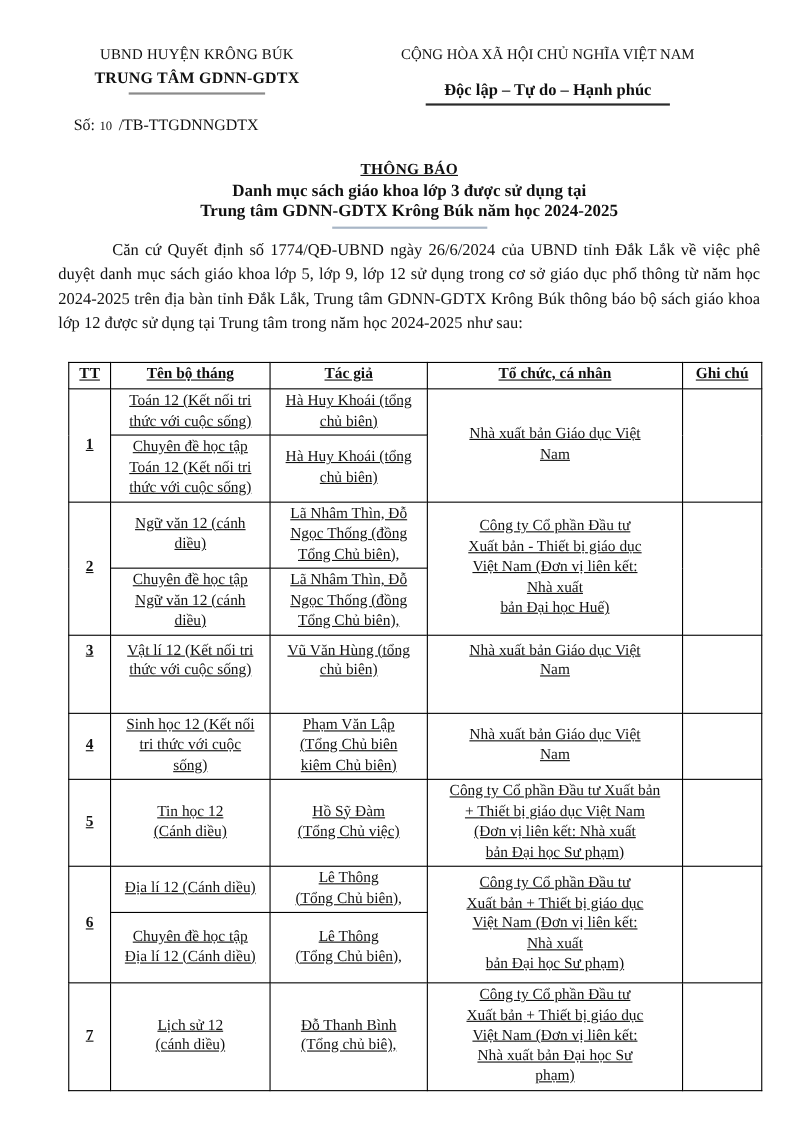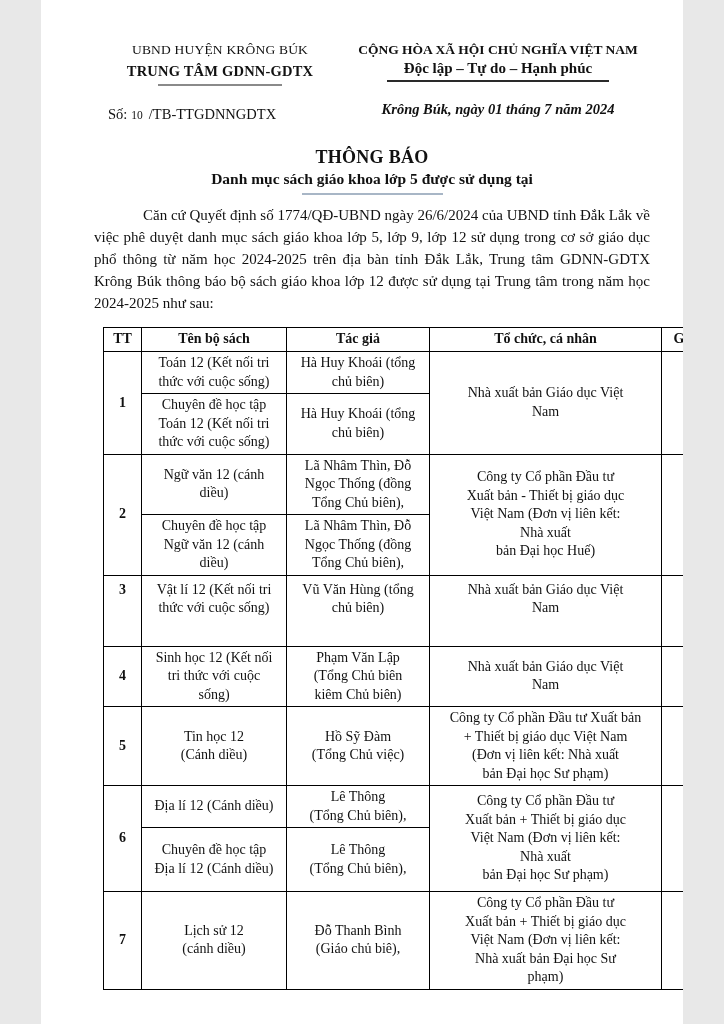--- a/index.html
+++ b/index.html
@@ -1,59 +1,60 @@
 <!DOCTYPE html>
 <html><head>
 <meta charset="utf-8">
 <style>
   * { margin: 0; padding: 0; box-sizing: border-box; }
   html, body { background: #e8e8e8; }
   .page {
-    width: 642px; height: 1024px;
+    width: 724px; height: 1024px;
     background: #ffffff;
     color: #111111;
     font-family: "Liberation Serif", "DejaVu Serif", serif;
     position: relative;
     margin: 0 auto;
     padding: 42px 33px 0 53px;
     overflow: hidden;
   }
   
   .header-grid { display: flex; }
   .col-left  { width: 252px; text-align: center; }
   .col-right { flex: 1; text-align: center; }
   .issuer-line1   { font-size: 13.5px; letter-spacing: .2px; }
   .issuer-line2   { font-size: 14.5px; font-weight: bold; margin-top: 5px; letter-spacing: .2px; }
   .issuer-rule    { width: 124px; height: 2px; background: #8a8a8a; margin: 4px auto 0; }
-  .national-line1 { font-size: 13.5px; font-weight: bold; }
-  .national-line2 { font-size: 15px;   font-weight: bold; margin-top: 2px; }
+  .national-line1 { font-size: 13.5px; font-weight: normal; }
+  .national-line2 { font-size: 15px;   font-weight: bold; margin-top: 16px; }
   .national-rule  { width: 222px; height: 1.5px; background: #2a2a2a; margin: 3px auto 0; }
   .doc-number { margin-top: 20px; text-align: left; padding-left: 14px; font-size: 14.5px; }
   .doc-number .num-small { font-size: 11.5px; margin: 0 6px 0 4px; }
   .dateline { margin-top: 19px; font-size: 14.5px; font-weight: bold; font-style: italic; }
   
   .title-block { text-align: center; margin-top: 24px; }
-  .title-line1 { font-size: 18px; font-weight: bold; letter-spacing: .3px; }
+  .title-line1 { font-size: 14px; font-weight: bold; letter-spacing: .3px; text-decoration: underline; }
   .title-line2 { font-size: 15.5px; font-weight: bold; margin-top: 2px; }
   .title-line3 { font-size: 15.5px; font-weight: bold; }
   .title-rule  { width: 141px; height: 2px; background: #a8b6c6; margin: 5px auto 0; }
   
   .body-par {
     margin-top: 9px;
     font-size: 15px;
     line-height: 22px;
     text-align: justify;
     text-indent: 49px;
   }
   
   table.book-table {
     border-collapse: collapse;
-    margin: 13px 0 0 9px;
+    margin: 24px 0 0 9px;
     width: 630px;
     table-layout: fixed;
+    text-decoration: underline;
   }
   .book-table th, .book-table td {
     border: 1px solid #000000;
     font-size: 14px;
     line-height: 18.5px;
     text-align: center;
     vertical-align: middle;
     padding: 2px 3px;
     white-space: pre-line;
     overflow: hidden;
@@ -84,44 +85,44 @@
       <div class="issuer-line2">TRUNG TÂM GDNN-GDTX</div>
       <div class="issuer-rule"></div>
       <div class="doc-number">
         <span>Số:</span><span class="num-small">10</span><span>/TB-TTGDNNGDTX</span>
       </div>
     </div>
     <div class="col-right">
       <div class="national-line1">CỘNG HÒA XÃ HỘI CHỦ NGHĨA VIỆT NAM</div>
       <div class="national-line2">Độc lập – Tự do – Hạnh phúc</div>
       <div class="national-rule"></div>
-      <div class="dateline">Krông Búk, ngày 01 tháng 7 năm 2024</div>
     </div>
   </div>
 
   <div class="title-block">
     <div class="title-line1">THÔNG BÁO</div>
-    <div class="title-line2">Danh mục sách giáo khoa lớp 5 được sử dụng tại</div>
+    <div class="title-line2">Danh mục sách giáo khoa lớp 3 được sử dụng tại</div>
+    <div class="title-line3">Trung tâm GDNN-GDTX Krông Búk năm học 2024-2025</div>
     <div class="title-rule"></div>
   </div>
 
   <p class="body-par">Căn cứ Quyết định số 1774/QĐ-UBND ngày 26/6/2024 của UBND tỉnh Đắk Lắk về việc phê duyệt danh mục sách giáo khoa lớp 5, lớp 9, lớp 12 sử dụng trong cơ sở giáo dục phổ thông từ năm học 2024-2025 trên địa bàn tỉnh Đắk Lắk, Trung tâm GDNN-GDTX Krông Búk thông báo bộ sách giáo khoa lớp 12 được sử dụng tại Trung tâm trong năm học 2024-2025 như sau:</p>
 
   <table class="book-table">
     <colgroup>
       <col style="width:38px">
         <col style="width:145px">
         <col style="width:143px">
         <col style="width:232px">
         <col style="width:72px">
     </colgroup>
     <thead>
       <tr>
         <th>TT</th>
-        <th>Tên bộ sách</th>
+        <th>Tên bộ tháng</th>
         <th>Tác giả</th>
         <th>Tổ chức, cá nhân</th>
         <th>Ghi chú</th>
       </tr>
     </thead>
     <tbody>
 
       <tr class="h-r1a">
         <td class="tt" rowspan="2">1</td>
         <td>Toán 12 (Kết nối tri
@@ -217,21 +218,21 @@
 Địa lí 12 (Cánh diều)</td>
         <td>Lê Thông
 (Tổng Chủ biên),</td>
       </tr>
 
       <tr class="h-r7">
         <td class="tt">7</td>
         <td>Lịch sử 12
 (cánh diều)</td>
         <td>Đỗ Thanh Bình
-(Giáo chủ biê),</td>
+(Tổng chủ biê),</td>
         <td>Công ty Cổ phần Đầu tư
 Xuất bản + Thiết bị giáo dục
 Việt Nam (Đơn vị liên kết:
 Nhà xuất bản Đại học Sư
 phạm)</td>
         <td></td>
       </tr>
     </tbody>
   </table>
 

